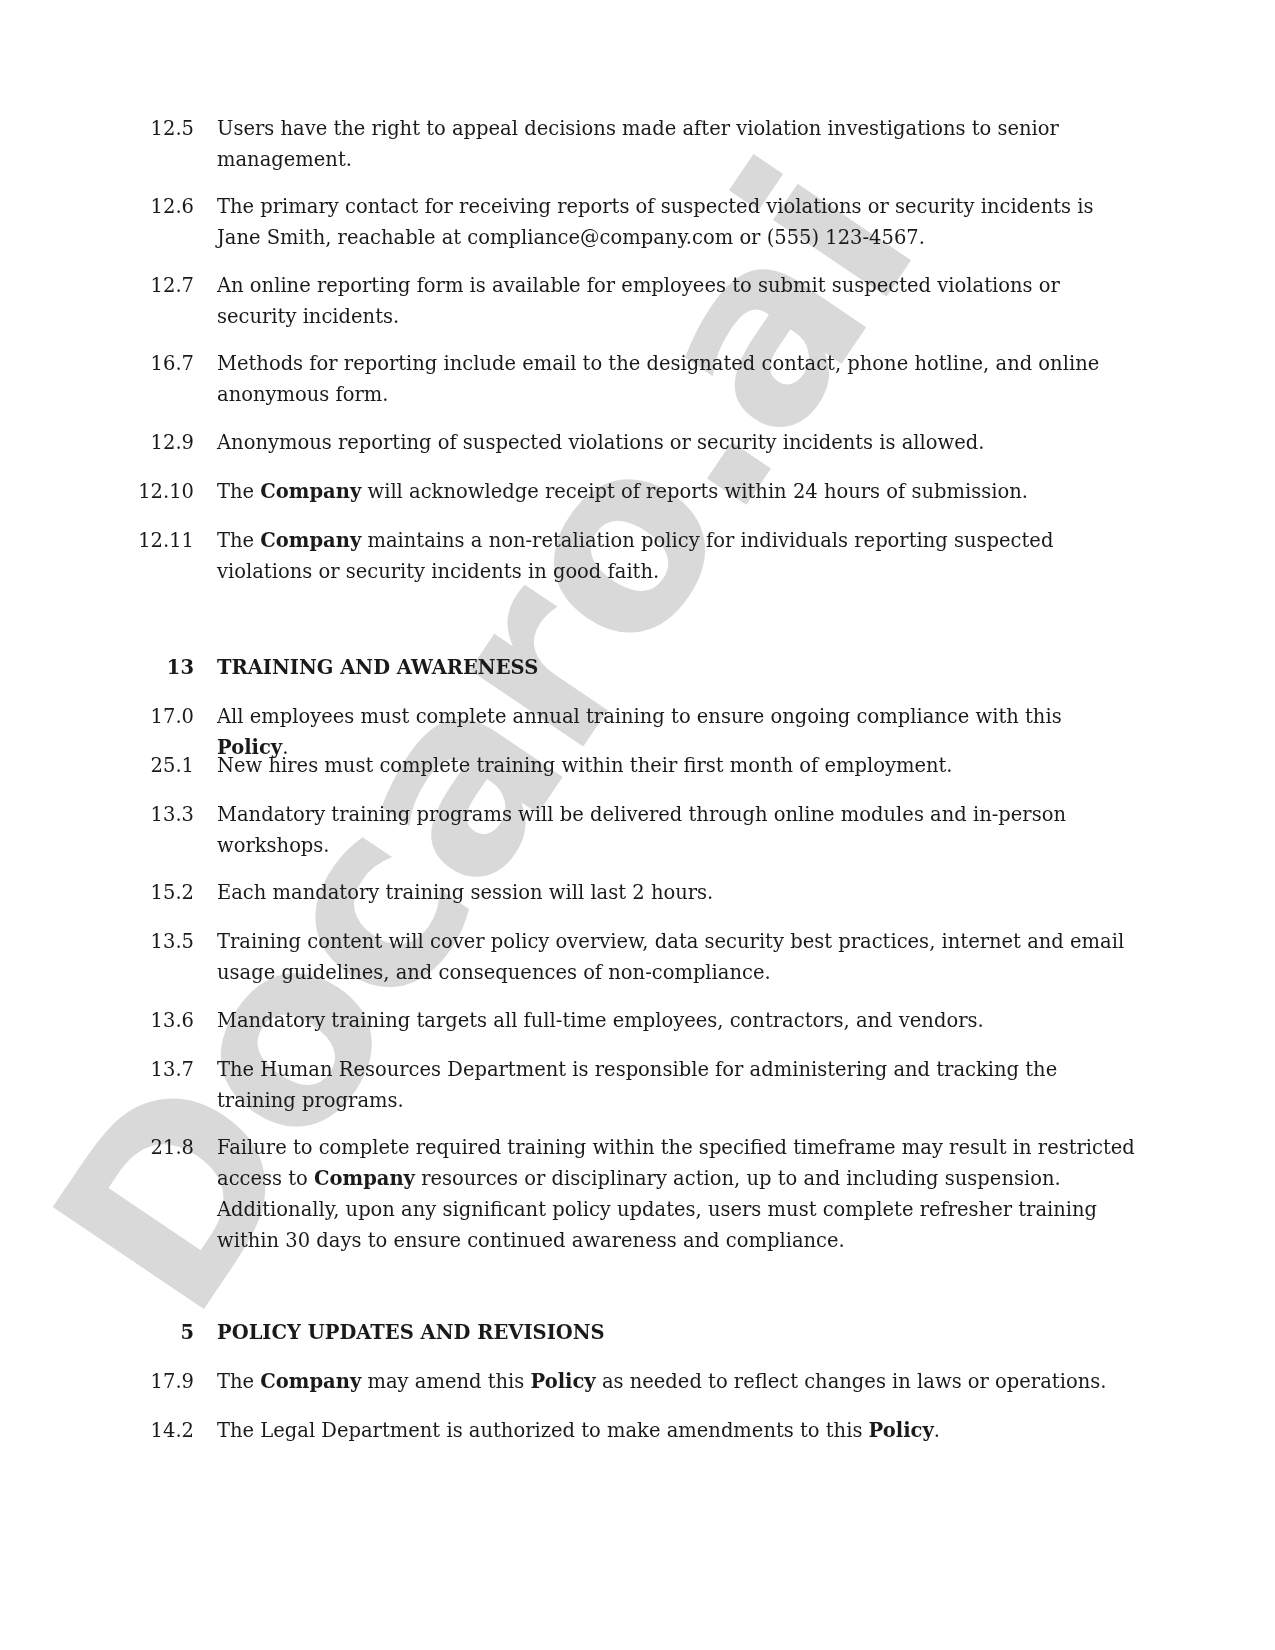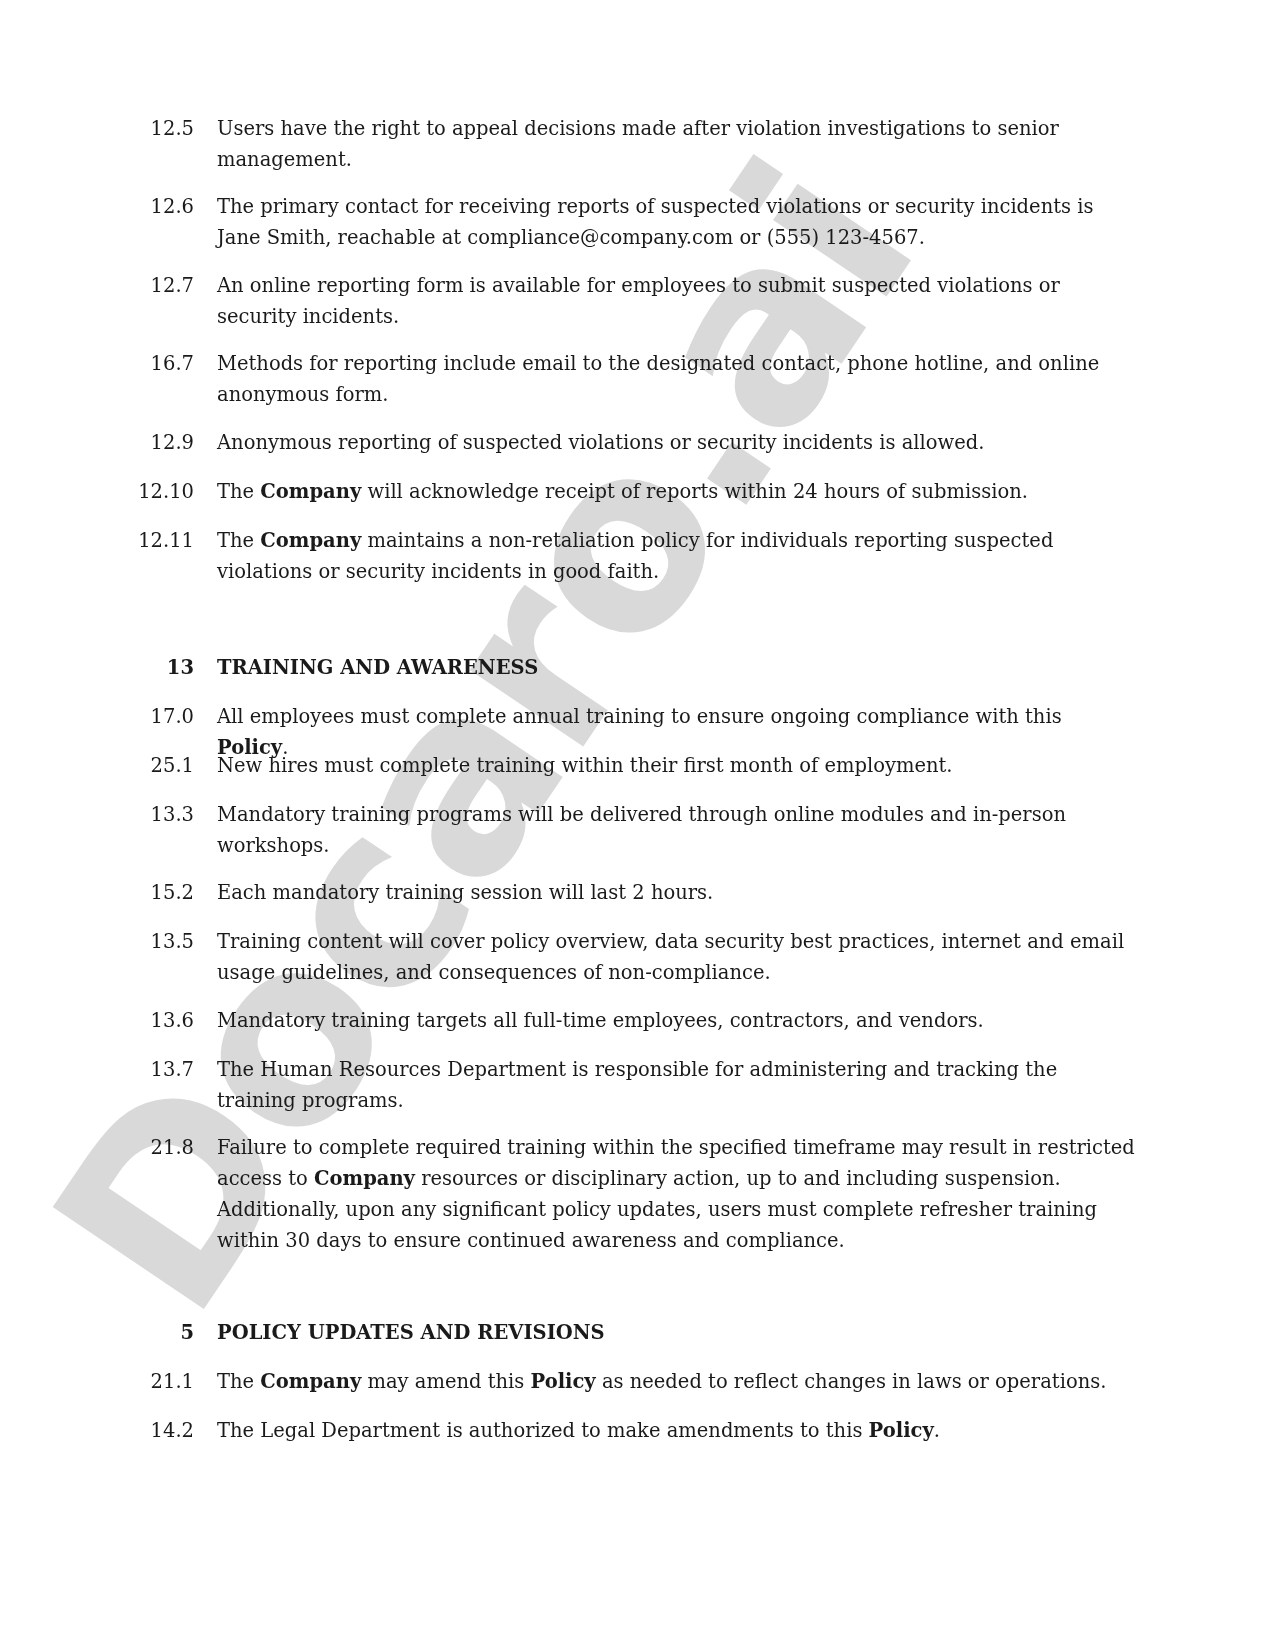--- a/index.html
+++ b/index.html
@@ -171,21 +171,21 @@
     <span class="num">21.8</span>
     <div class="text"><span>Failure to complete required training within the specified timeframe may result in restricted access to </span><b>Company</b><span> resources or disciplinary action, up to and including suspension. Additionally, upon any significant policy updates, users must complete refresher training within 30 days to ensure continued awareness and compliance.</span></div>
   </div>
 
   <div class="heading" style="top:1317px;">
     <span class="num">5</span>
     <span class="text">POLICY UPDATES AND REVISIONS</span>
   </div>
 
   <div class="item" style="top:1366px;">
-    <span class="num">21.1</span>
+    <span class="num">17.9</span>
     <div class="text"><span>The </span><b>Company</b><span> may amend this </span><b>Policy</b><span> as needed to reflect changes in laws or operations.</span></div>
   </div>
 
   <div class="item" style="top:1415px;">
     <span class="num">14.2</span>
     <div class="text"><span>The Legal Department is authorized to make amendments to this </span><b>Policy</b><span>.</span></div>
   </div>
 
 </div>
 

